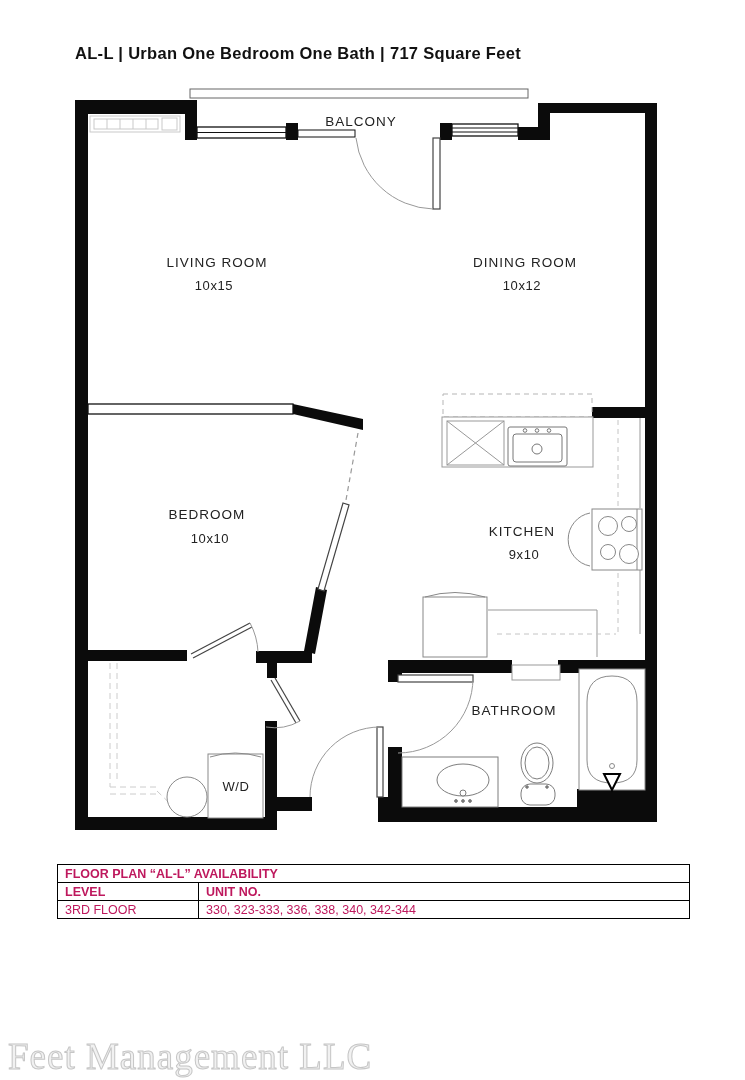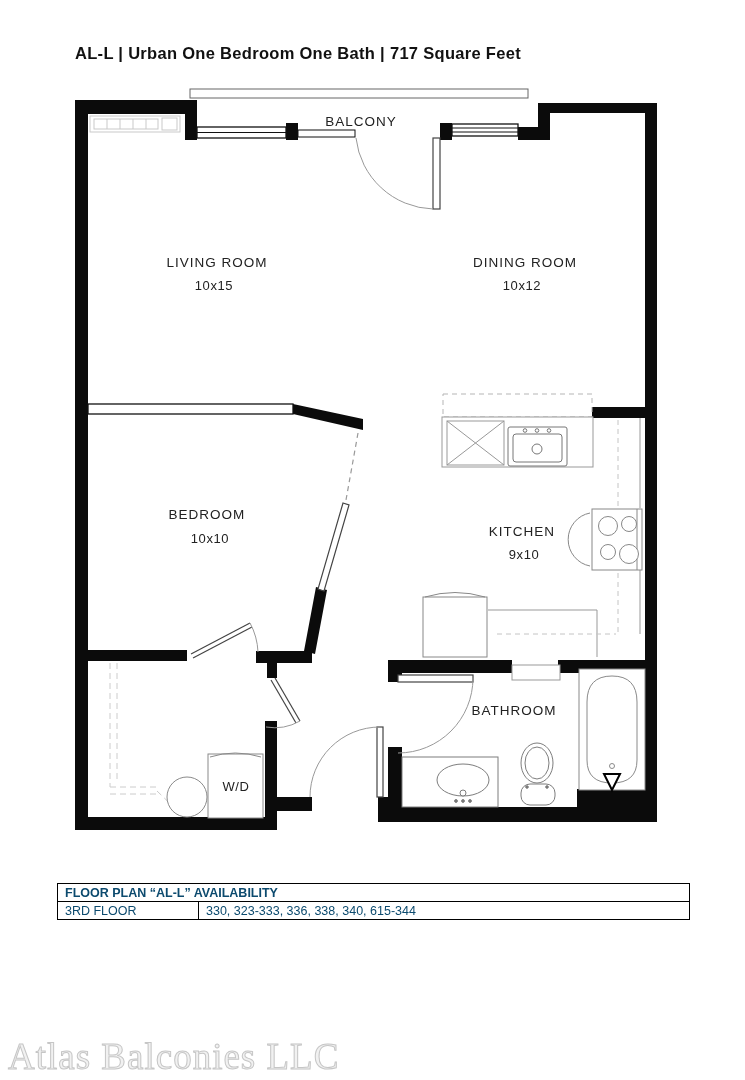--- a/index.html
+++ b/index.html
@@ -12,22 +12,22 @@
     font-size:16.5px;font-weight:bold;letter-spacing:.3px;color:#111;
   }
   svg{position:absolute;top:0;left:0;}
   svg text{
     font-family:"Liberation Sans",sans-serif;fill:#222;
     letter-spacing:1px;font-size:13.5px;
   }
   svg text.dims{font-size:13px;letter-spacing:.6px;}
   svg text.small{font-size:13px;letter-spacing:.6px;}
   .avail{
-    position:absolute;left:57px;top:883px;width:633px;
-    border-collapse:collapse;font-size:12.5px;color:#0c4a6e;
+    position:absolute;left:57px;top:864px;width:633px;
+    border-collapse:collapse;font-size:12.5px;color:#be185d;
     table-layout:fixed;
     border-radius:12px;
   }
   .avail td{
     border:1.5px solid #000;padding:1.5px 7px;line-height:14px;
     white-space:nowrap;overflow:hidden;
   }
   .avail .hd{font-weight:bold;}
   .avail col.c1{width:141px;}
   .watermark{
@@ -214,20 +214,24 @@
 <table class="avail">
   <colgroup>
       <col class="c1">
       <col>
     </colgroup>
   <tbody>
       <tr>
     <td colspan="2" class="hd">FLOOR PLAN “AL-L” AVAILABILITY</td>
   </tr>
   <tr>
+    <td class="hd">LEVEL</td>
+    <td class="hd">UNIT NO.</td>
+  </tr>
+  <tr>
     <td>3RD FLOOR</td>
-    <td>330, 323-333, 336, 338, 340, 615-344</td>
+    <td>330, 323-333, 336, 338, 340, 342-344</td>
   </tr>
 </tbody>
   </table>
 
-<div class="watermark">Atlas Balconies LLC</div>
+<div class="watermark">Feet Management LLC</div>
 <div class="footnote">*Balconies and Juliette Balconies vary in size and availability.</div>
 
 </body></html>

